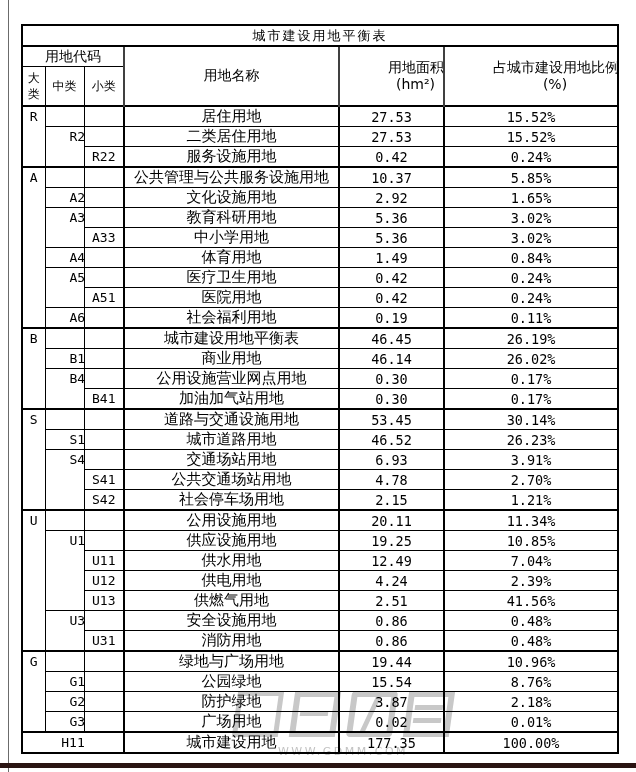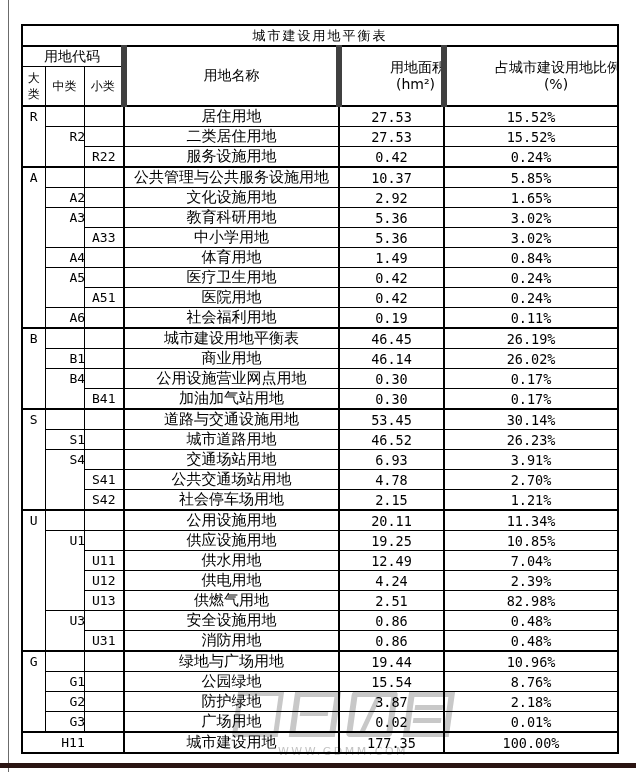--- a/index.html
+++ b/index.html
@@ -21,21 +21,21 @@
     text-align:center; vertical-align:middle; font-weight:normal;
     overflow:hidden;
   }
   tr.title-row th {
     height:19px; font-size:13px; letter-spacing:2px;
     border-bottom:2px solid #000; white-space:nowrap;border-radius:8px;
   }
   tr.head1 th { height:19px; font-size:14px; white-space:nowrap; }
   tr.head2 th { height:38px; font-size:12px; line-height:16px; }
   th.code-h { white-space:normal; }
-  th.name-h, th.area-h, th.ratio-h { border-left:6px solid #404040; white-space:nowrap; }
+  th.name-h, th.area-h, th.ratio-h { border-left:2px solid #404040; white-space:nowrap; }
   th.area-h div, th.ratio-h div { line-height:17px;padding-left:48px; }
 
   tbody tr { height:19.5px; }
   tbody tr.sec td { border-top:2px solid #000; }
   td.code {
     font-family:"DejaVu Sans Mono", monospace; font-size:13px;
     white-space:nowrap; vertical-align:top; line-height:19px;
   }
   td.code.mid { vertical-align:top;padding-left:24px; }
   td.name {
@@ -263,21 +263,21 @@
       <tr>
         <td class="code">U12</td>
         <td class="name">供电用地</td>
         <td class="num">4.24</td>
         <td class="num">2.39%</td>
       </tr>
       <tr>
         <td class="code">U13</td>
         <td class="name">供燃气用地</td>
         <td class="num">2.51</td>
-        <td class="num">82.98%</td>
+        <td class="num">41.56%</td>
       </tr>
       <tr>
         <td class="code mid" rowspan="2">U3</td>
         <td class="code"></td>
         <td class="name">安全设施用地</td>
         <td class="num">0.86</td>
         <td class="num">0.48%</td>
       </tr>
       <tr>
         <td class="code">U31</td>

